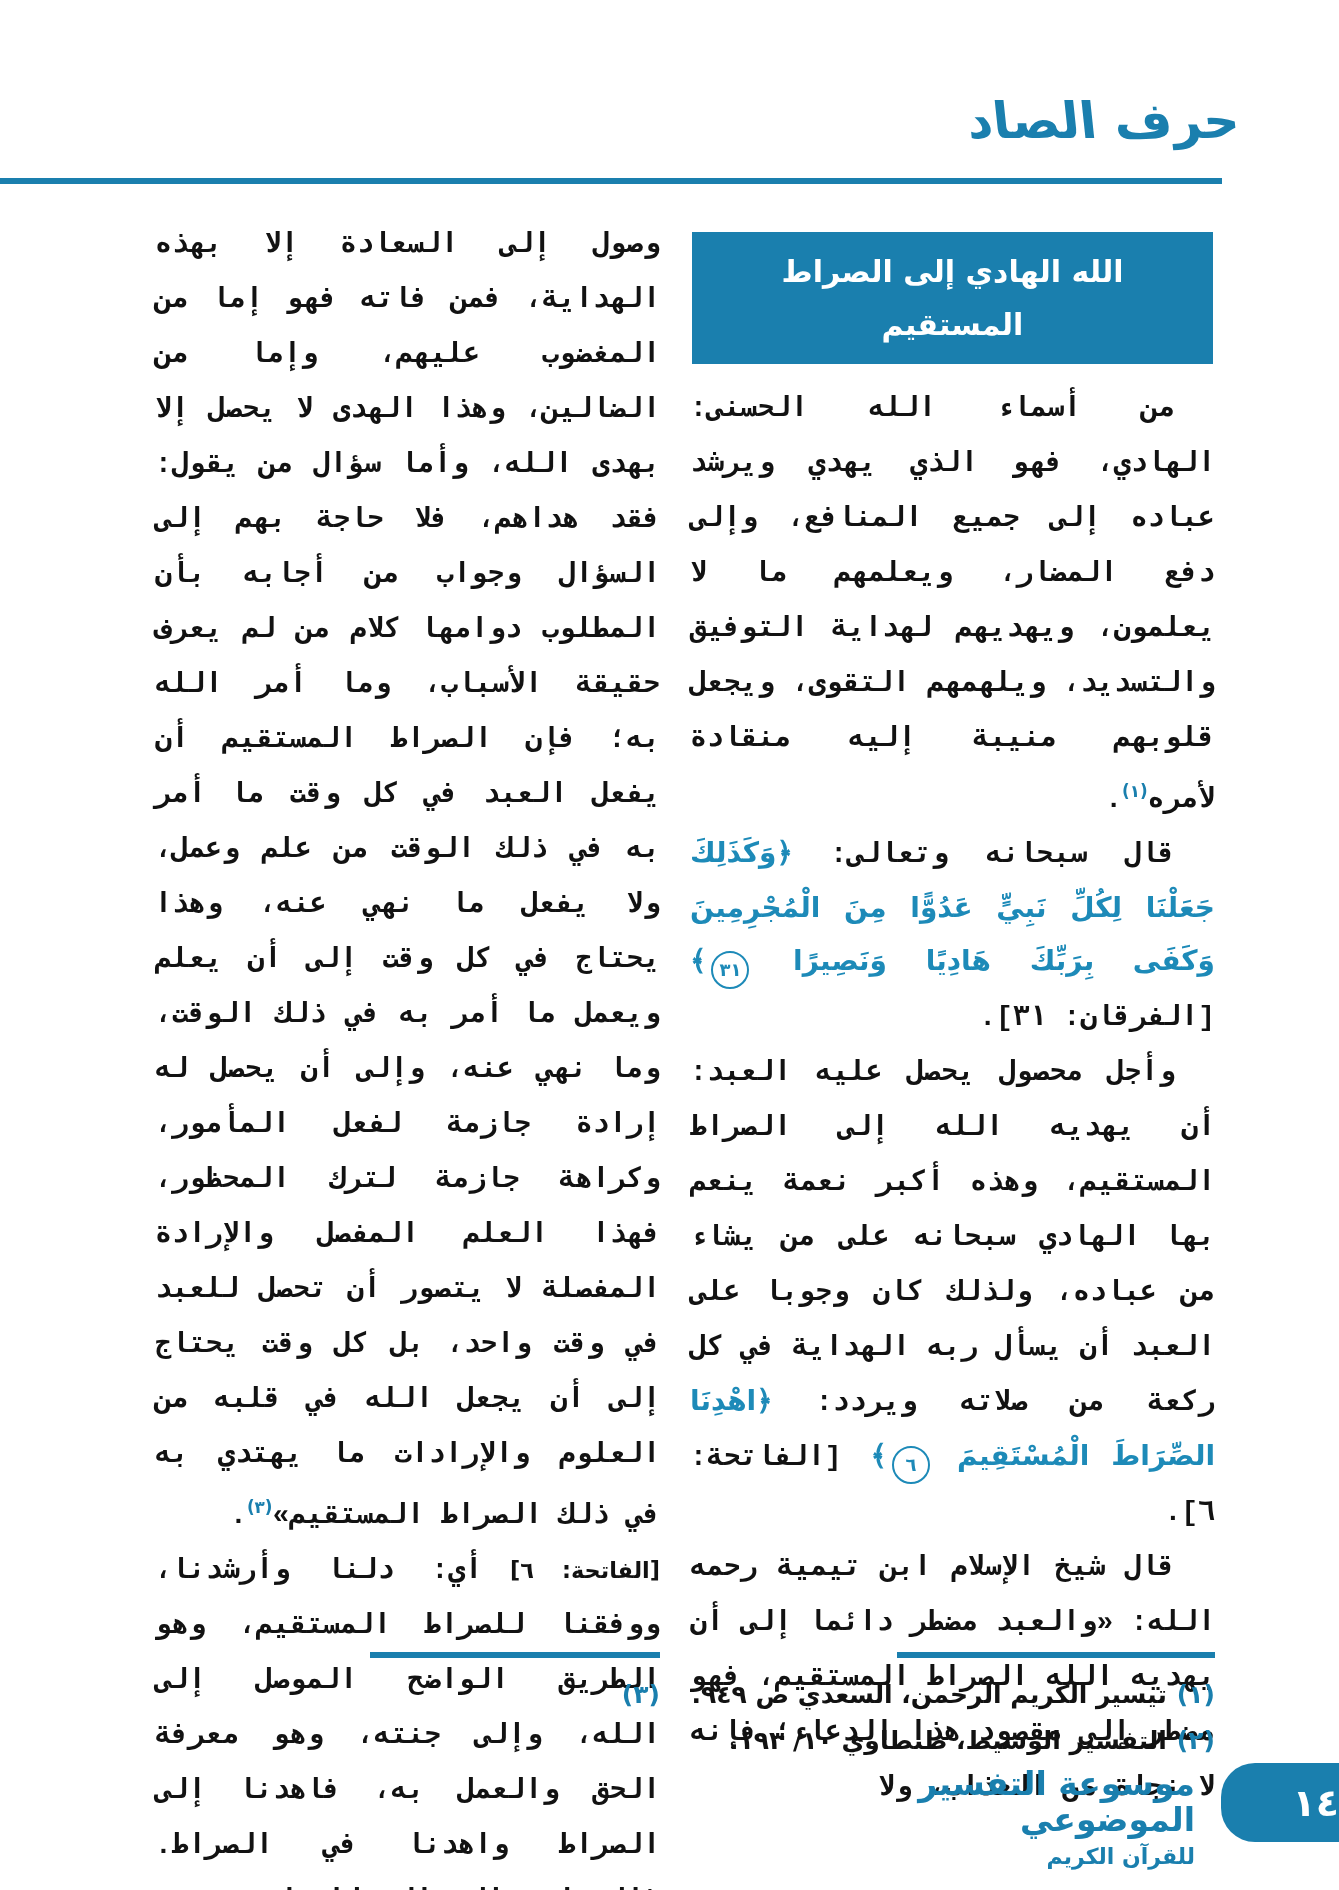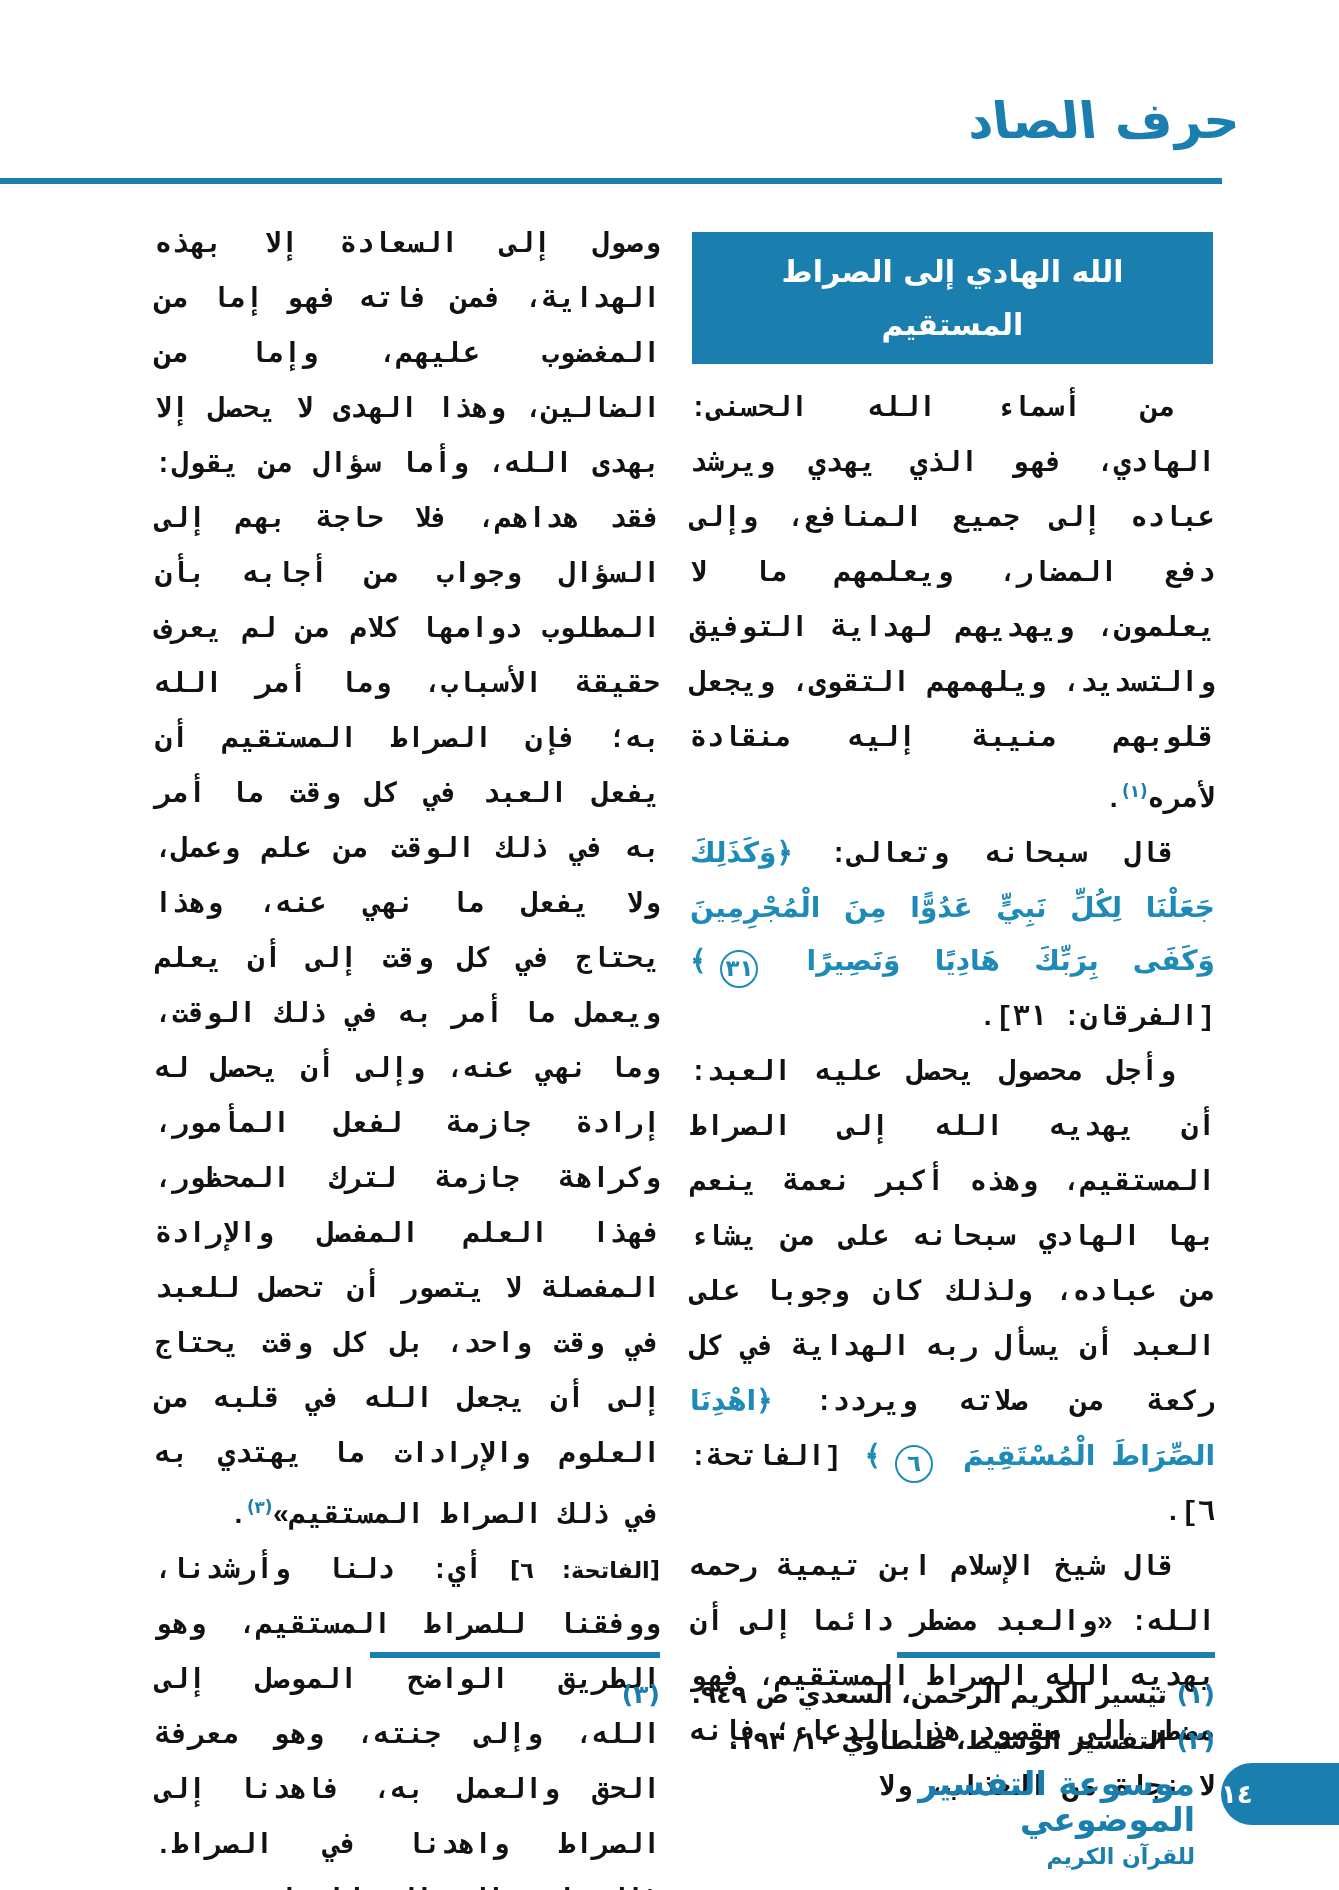--- a/index.html
+++ b/index.html
@@ -49,22 +49,22 @@
     font-size:0.6em;
     vertical-align:super;
     font-weight:bold;
   }
   .seg-ayah{
     display:inline-flex;align-items:center;justify-content:center;
     width:34px;height:34px;
     border:2px solid var(--quran);
     border-radius:50%;
     color:var(--quran);
-    font-size:23px;line-height:1;
-    margin:0 14px;
+    font-size:18px;line-height:1;
+    margin:0 5px;
     vertical-align:-6px;
     text-indent:0;
   }
   
   .fn-rule{position:absolute;height:6px;background:var(--accent);top:1652px;}
   .fn-rule-right{right:124px;width:318px;}
   .fn-rule-left{left:370px;width:290px;}
   .footnotes{
     position:absolute;top:1672px;
     font-size:25px;line-height:46px;font-weight:bold;
@@ -78,25 +78,25 @@
   
   .footer-logo{
     position:absolute;top:1766px;left:905px;width:290px;
     text-align:right;color:var(--accent);
     line-height:1.1;
   }
   .footer-logo .l1{font-size:33px;font-weight:bold;letter-spacing:-1px;}
   .footer-logo .l2{font-size:22px;font-weight:bold;margin-top:6px;}
   .page-tab{
     position:absolute;top:1763px;right:0;
-    width:118px;height:62px;
+    width:118px;height:79px;
     background:var(--accent);
     border-radius:34px 0 0 34px;
-    display:flex;align-items:center;justify-content:flex-end;
-    color:#fff;font-size:26px;font-weight:bold;
+    display:flex;align-items:center;justify-content:flex-start;
+    color:#fff;font-size:38px;font-weight:bold;
   }
 </style>
 </head>
 <body>
 
 <div class="page">
 
   <div class="section-header">حرف الصاد</div>
   <div class="header-rule"></div>
 

